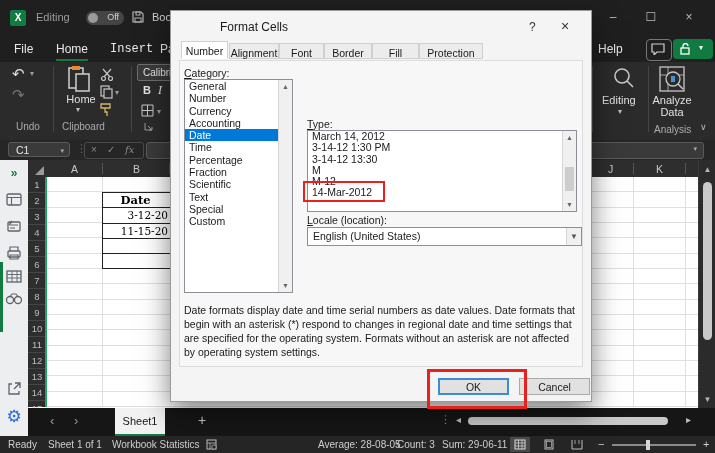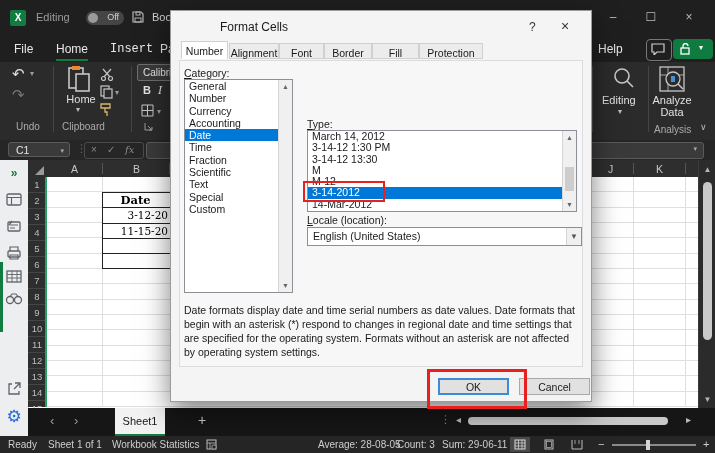--- a/index.html
+++ b/index.html
@@ -353,40 +353,40 @@
     <div class="pageframe"></div>
 
     <span class="flabel accel" style="left:13px;top:56px;">Category:</span>
     <div class="listbox" style="left:13px;top:68px;width:107px;height:212px;">
       <div class="litem">General</div>
       <div class="litem">Number</div>
       <div class="litem">Currency</div>
       <div class="litem">Accounting</div>
       <div class="litem sel">Date</div>
       <div class="litem">Time</div>
+      <div class="litem">Percentage</div>
       <div class="litem">Fraction</div>
       <div class="litem">Scientific</div>
       <div class="litem">Text</div>
       <div class="litem">Special</div>
       <div class="litem">Custom</div>
       <div class="dscroll">
         <span class="a" style="top:3px;">▲</span>
         <span class="a" style="bottom:3px;">▼</span>
       </div>
     </div>
 
 
     <span class="flabel accel" style="left:136px;top:107px;">Type:</span>
     <div class="listbox" style="left:136px;top:119px;width:268px;height:80px;">
       <div class="litem" style="height:11.3px;line-height:11.3px;">March 14, 2012</div>
       <div class="litem" style="height:11.3px;line-height:11.3px;">3-14-12 1:30 PM</div>
       <div class="litem" style="height:11.3px;line-height:11.3px;">3-14-12 13:30</div>
       <div class="litem" style="height:11.3px;line-height:11.3px;">M</div>
       <div class="litem" style="height:11.3px;line-height:11.3px;">M-12</div>
-      <div class="litem sel" style="height:11.3px;line-height:11.3px;">3-14-2012</div>
       <div class="litem" style="height:11.3px;line-height:11.3px;">14-Mar-2012</div>
       <div class="dscroll">
         <span class="a" style="top:3px;">▲</span>
         <div class="dthumb" style="top:36px;height:24px;"></div>
         <span class="a" style="bottom:3px;">▼</span>
       </div>
     </div>
     <div class="redbox" style="left:132px;top:170px;width:78px;height:17px;border-width:2.5px;"></div>
 
     <span class="flabel accel" style="left:136px;top:203px;">Locale (location):</span>

